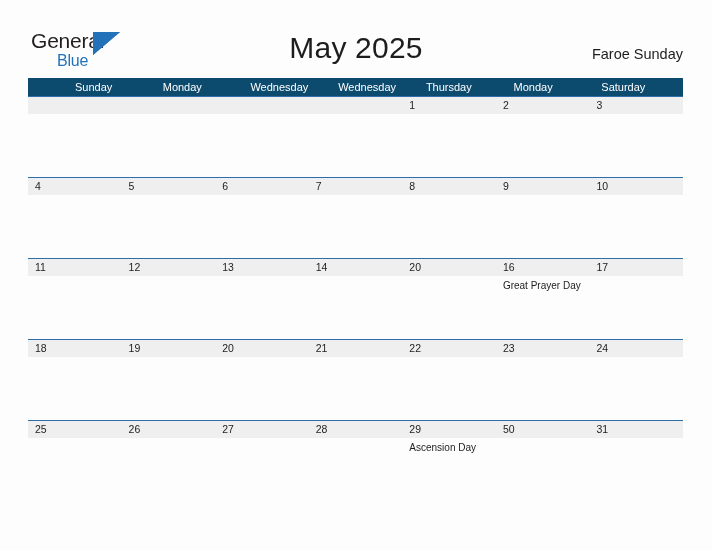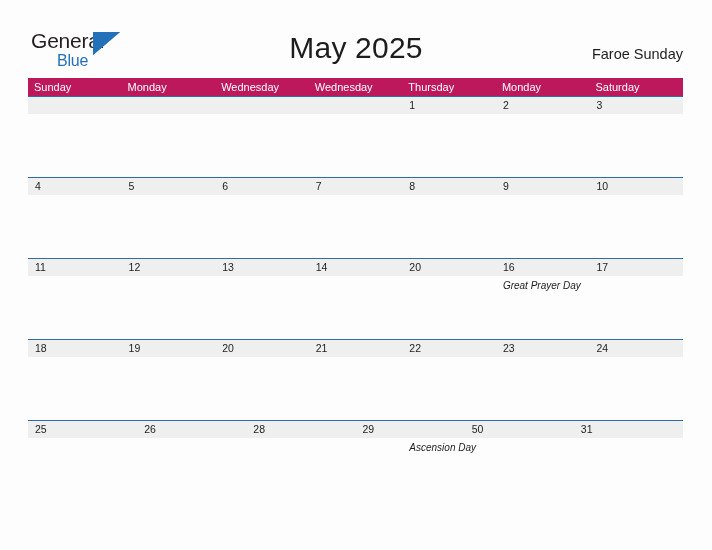--- a/index.html
+++ b/index.html
@@ -96,21 +96,22 @@
     position: absolute;
     left: 28px;
     top: 78px;
     width: 655px;
   }
 
   .weekday-row {
     display: flex;
     width: 100%;
     height: 18px;
-    background: #be185d;
+    background: #0c4a6e;
+    padding-left: 41px;
   }
 
   .weekday-cell {
     flex: 1 1 0;
     height: 18px;
     line-height: 18px;
     padding-left: 6px;
     font-size: 11px;
     color: #ffffff;
     white-space: nowrap;
@@ -157,21 +158,20 @@
     flex: 1 1 0;
     padding: 4px 5px 0 7px;
     overflow: hidden;
   }
 
   .event-text {
     font-size: 10px;
     line-height: 12px;
     color: #1d1d1d;
     white-space: nowrap;
-    font-style: italic;
   }
 </style>
 </head>
 <body>
 
 <div class="page">
 
   <div class="header">
 
     <div class="logo">
@@ -339,20 +339,21 @@
         <div class="event-cell">
             <div class="event-text"></div>
           </div>
       </div>
     </div>
 
     <div class="week-row">
       <div class="date-band">
         <div class="date-cell">25</div>
         <div class="date-cell">26</div>
+        <div class="date-cell">27</div>
         <div class="date-cell">28</div>
         <div class="date-cell">29</div>
         <div class="date-cell">50</div>
         <div class="date-cell">31</div>
       </div>
       <div class="event-band">
         <div class="event-cell">
             <div class="event-text"></div>
           </div>
         <div class="event-cell">

